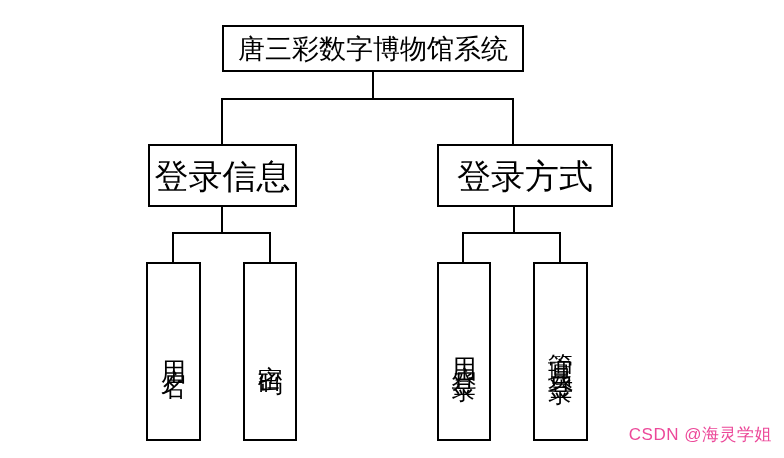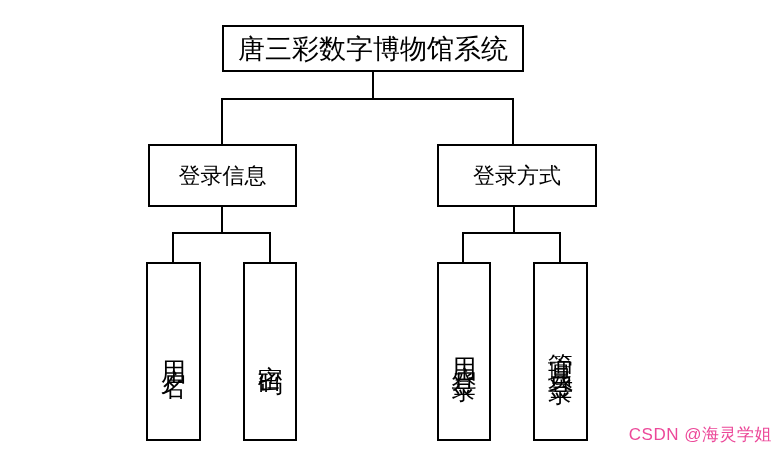--- a/index.html
+++ b/index.html
@@ -22,23 +22,23 @@
     border: 2px solid #000000;
     background: #ffffff;
     display: flex;
     align-items: center;
     justify-content: center;
     text-align: center;
     line-height: 1;
   }
   .box-label { display: block; }
   .root-box   { left: 222px; top: 25px;  width: 302px; height: 47px; font-size: 27px; }
-  .branch-box { font-size: 22px; }
+  .branch-box { font-size: 34px; }
   .branch-left  { left: 148px; top: 144px; width: 149px; height: 63px; }
-  .branch-right { left: 437px; top: 144px; width: 160px; height: 63px; }
+  .branch-right { left: 437px; top: 144px; width: 176px; height: 63px; }
   .leaf-box { font-size: 25px; }
   .leaf-box .box-label {
     writing-mode: vertical-rl;
     text-orientation: upright;
     letter-spacing: 7px;
   }
   .leaf-1 { left: 146px; top: 262px; width: 55px; height: 179px; }
   .leaf-2 { left: 243px; top: 262px; width: 54px; height: 179px; }
   .leaf-3 { left: 437px; top: 262px; width: 54px; height: 179px; }
   .leaf-4 { left: 533px; top: 262px; width: 55px; height: 179px; }

